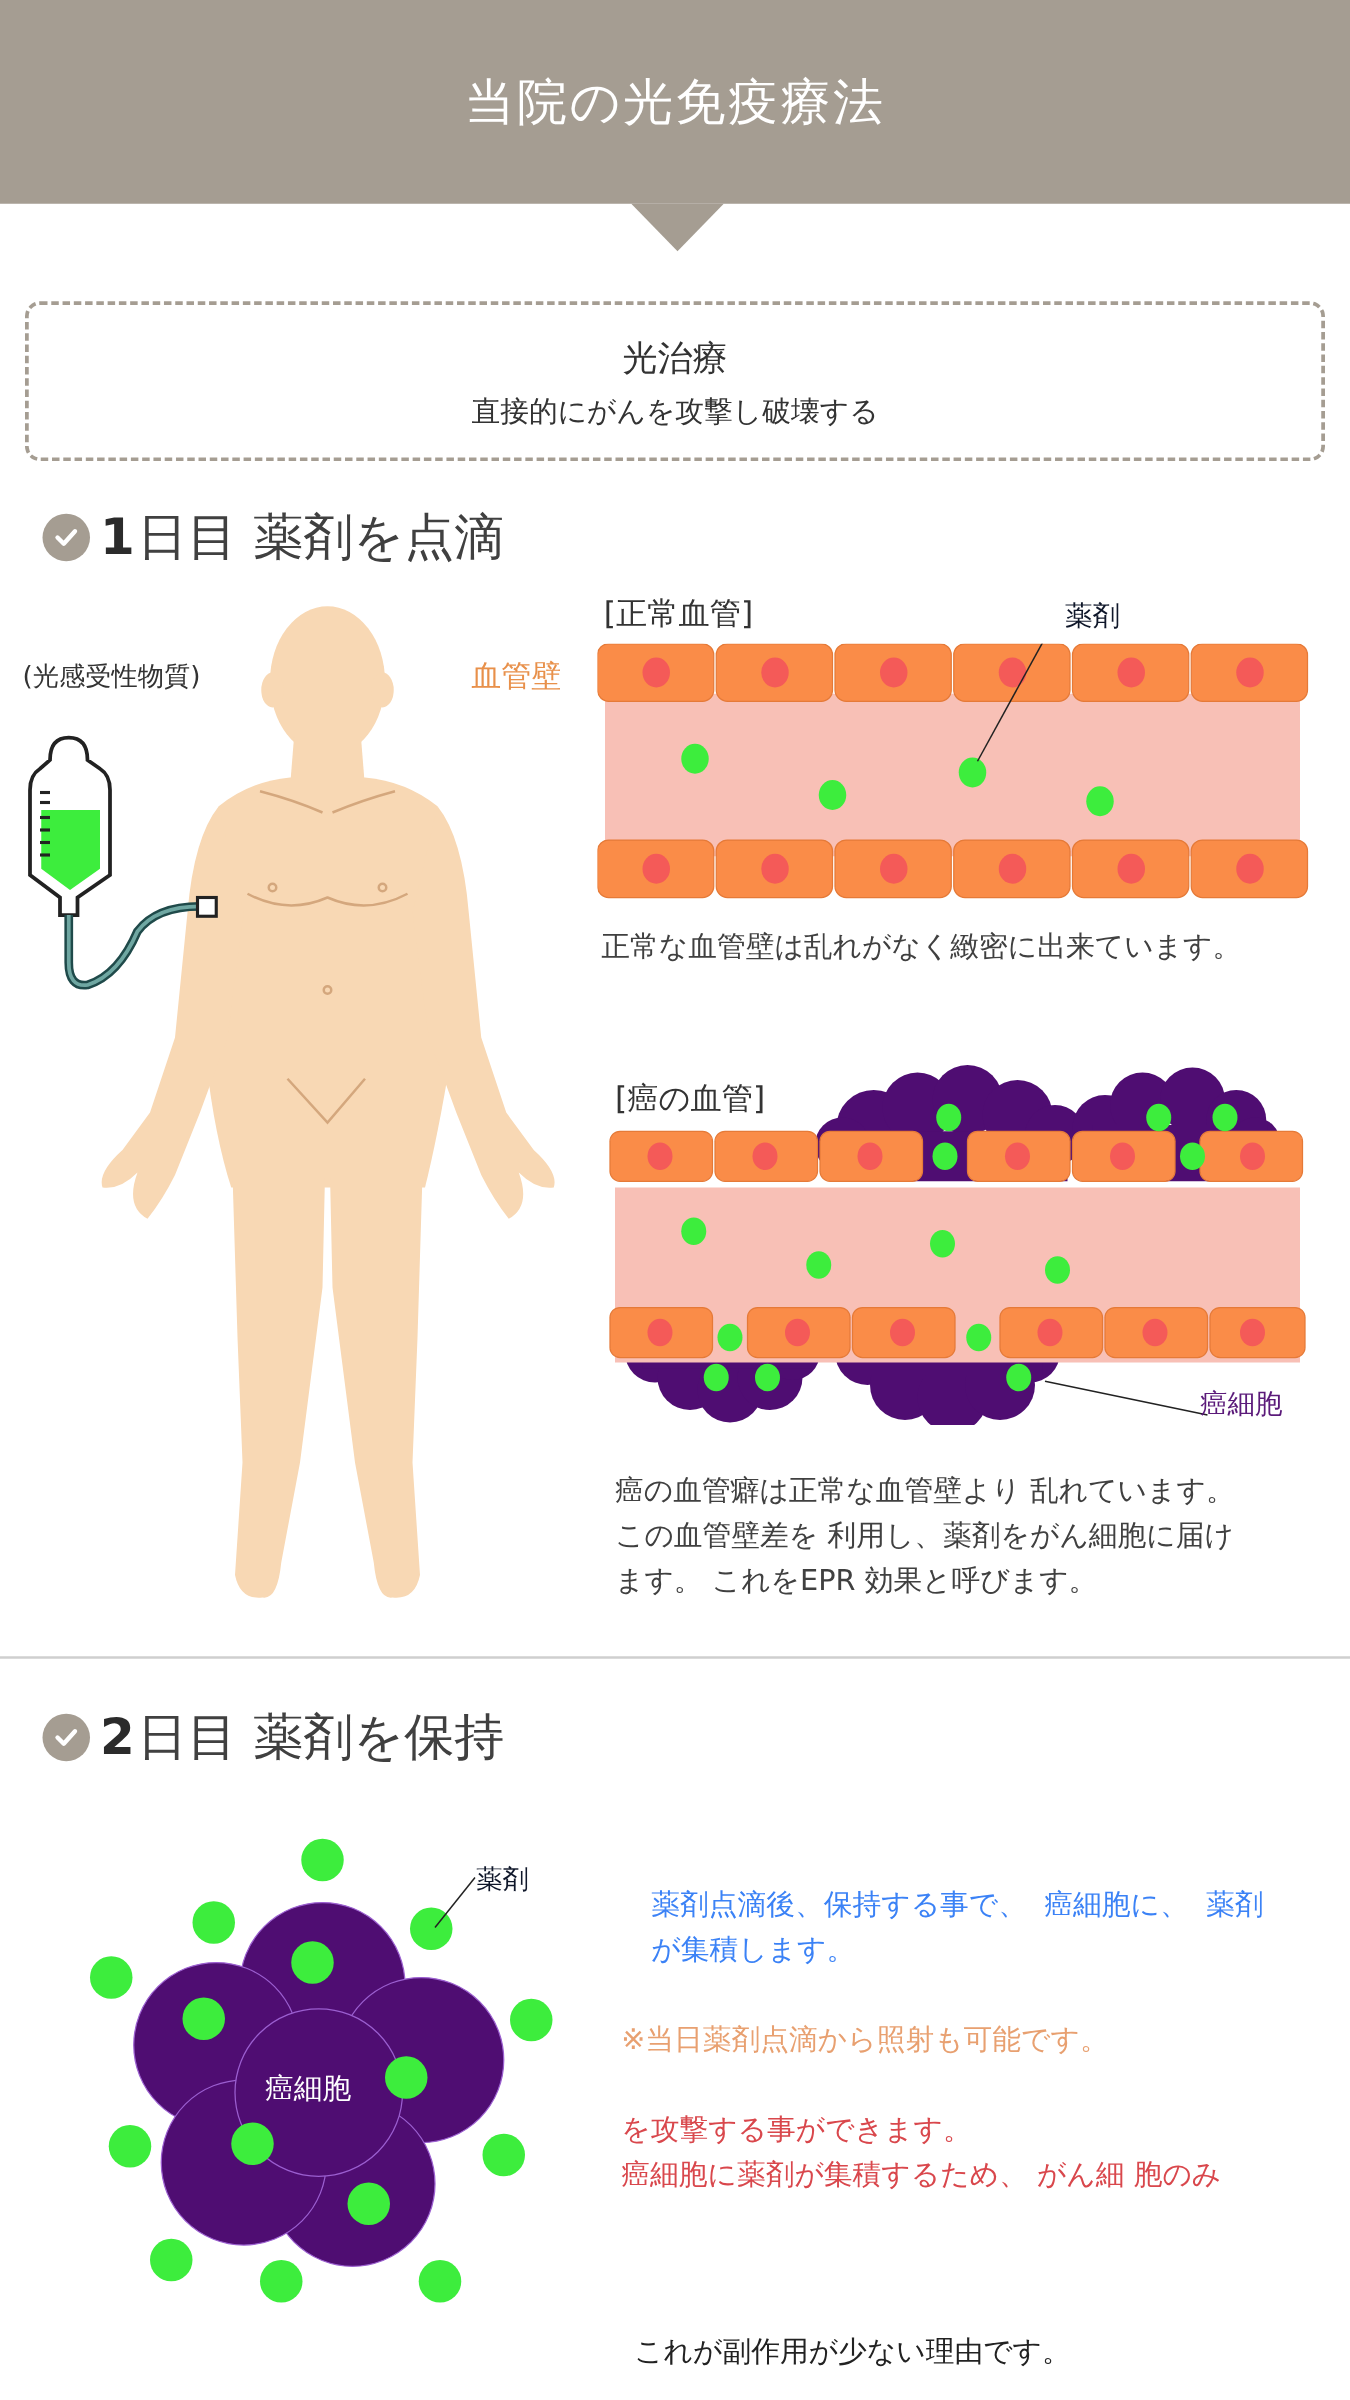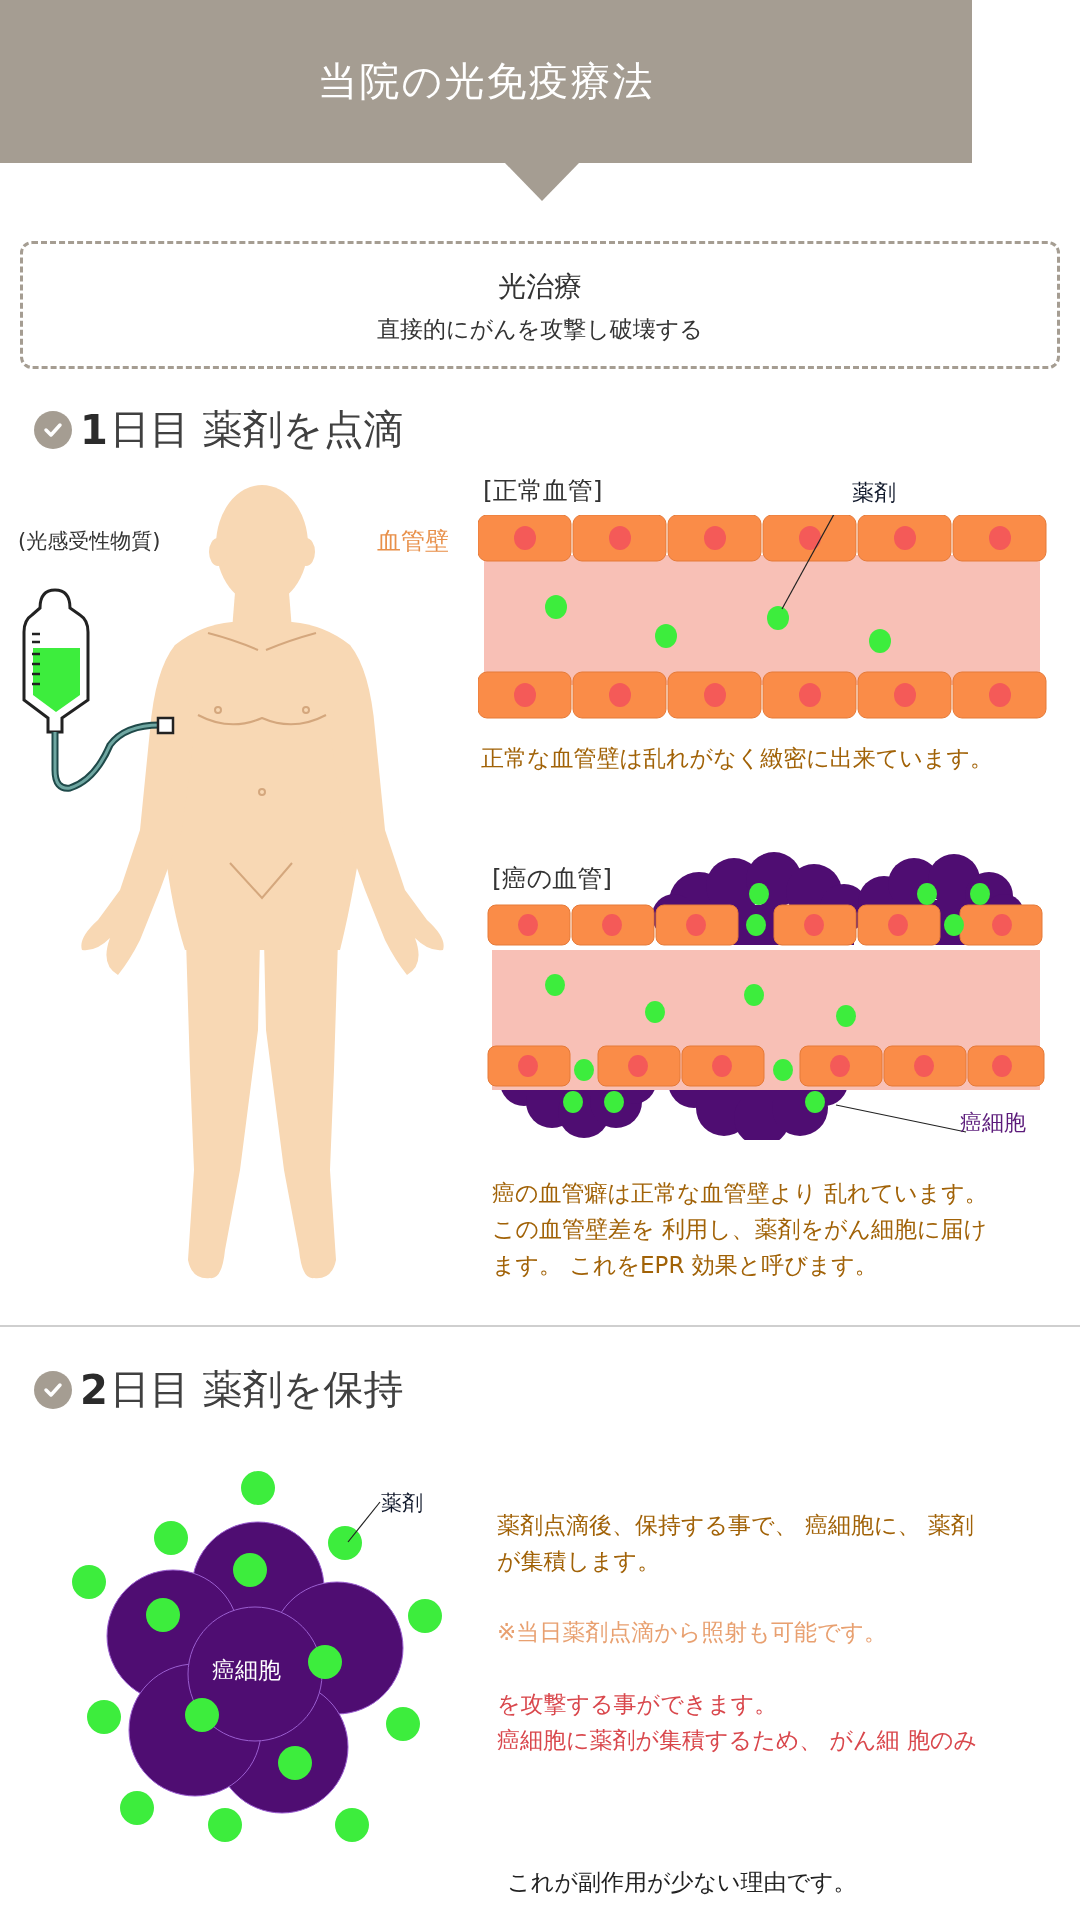--- a/index.html
+++ b/index.html
@@ -1,37 +1,37 @@
 <!DOCTYPE html>
 <html><head>
 <meta charset="utf-8">
 <style>
   * { box-sizing: border-box; margin: 0; padding: 0; }
   html, body { width: 1080px; height: 1920px; background: #ffffff; overflow: hidden; }
   body { font-family: "DejaVu Sans", "Liberation Sans", sans-serif; color: #333333; position: relative; }
 
-  .header { position: absolute; left: 0; top: 0; width: 972px; height: 163px; background: #a59d92; display: flex; align-items: center; justify-content: center; }
+  .header { position: absolute; left: 0; top: 0; width: 1080px; height: 163px; background: #a59d92; display: flex; align-items: center; justify-content: center; }
   .header-title { color: #ffffff; font-size: 40px; letter-spacing: 2px; }
   .header-arrow { position: absolute; left: 505px; top: 163px; width: 0; height: 0; border-left: 37px solid transparent; border-right: 37px solid transparent; border-top: 38px solid #a59d92; }
 
   .info-box { position: absolute; left: 20px; top: 241px; width: 1040px; height: 128px; border: 3px dashed #a59d92; border-radius: 12px; text-align: center; }
   .info-title { margin-top: 24px; font-size: 28px; color: #333; }
   .info-sub { margin-top: 8px; font-size: 23px; color: #333; }
 
   .step-heading { position: absolute; left: 34px; display: flex; align-items: center; }
   .check-icon { width: 38px; height: 38px; border-radius: 50%; background: #a59d92; display: flex; align-items: center; justify-content: center; margin-right: 8px; }
   .step-num { font-size: 40px; font-weight: bold; color: #2b2b2b; }
   .step-text { font-size: 40px; color: #404040; margin-left: 2px; }
 
   .label-orange { color: #e8904a; }
   .label-green { color: #0f172a; }
   .label-purple { color: #5b1a7a; }
 
   .abs { position: absolute; }
-  .desc { font-size: 23px; color: #a16207; line-height: 36px; }
+  .desc { font-size: 23px; color: #404040; line-height: 36px; }
 
   .divider { position: absolute; left: 0; top: 1325px; width: 1080px; height: 2px; background: #cfcfcf; }
 </style>
 </head>
 <body>
 
 <div class="header">
   <div class="header-title">当院の光免疫療法</div>
 </div>
 <div class="header-arrow"></div>
@@ -266,21 +266,21 @@
     <circle cx="123" cy="175" r="17"></circle>
     <circle cx="285" cy="222" r="17"></circle>
     <circle cx="162" cy="275" r="17"></circle>
     <circle cx="255" cy="323" r="17"></circle>
   </g>
   <line x1="308" y1="102" x2="340" y2="62" stroke="#222" stroke-width="1.2"></line>
 </svg>
 <div class="abs" style="left:212px; top:1655px; font-size:23px; color:#ffffff;">癌細胞</div>
 <div class="abs label-green" style="left:381px; top:1489px; font-size:21px;">薬剤</div>
 
-<div class="abs desc" style="left:497px; top:1507px; color:#a16207;">
+<div class="abs desc" style="left:521px; top:1507px; color:#3b82f6;font-family:Liberation Mono, monospace;">
   <div>薬剤点滴後、保持する事で、 癌細胞に、 薬剤</div>
   <div>が集積します。</div>
 </div>
 <div class="abs desc" style="left:497px; top:1614px; color:#e8a070;">
   <div>※当日薬剤点滴から照射も可能です。</div>
 </div>
 <div class="abs desc" style="left:497px; top:1686px; color:#d9474c;">
   <div>を攻撃する事ができます。</div>
   <div>癌細胞に薬剤が集積するため、 がん細 胞のみ</div>
 </div>

